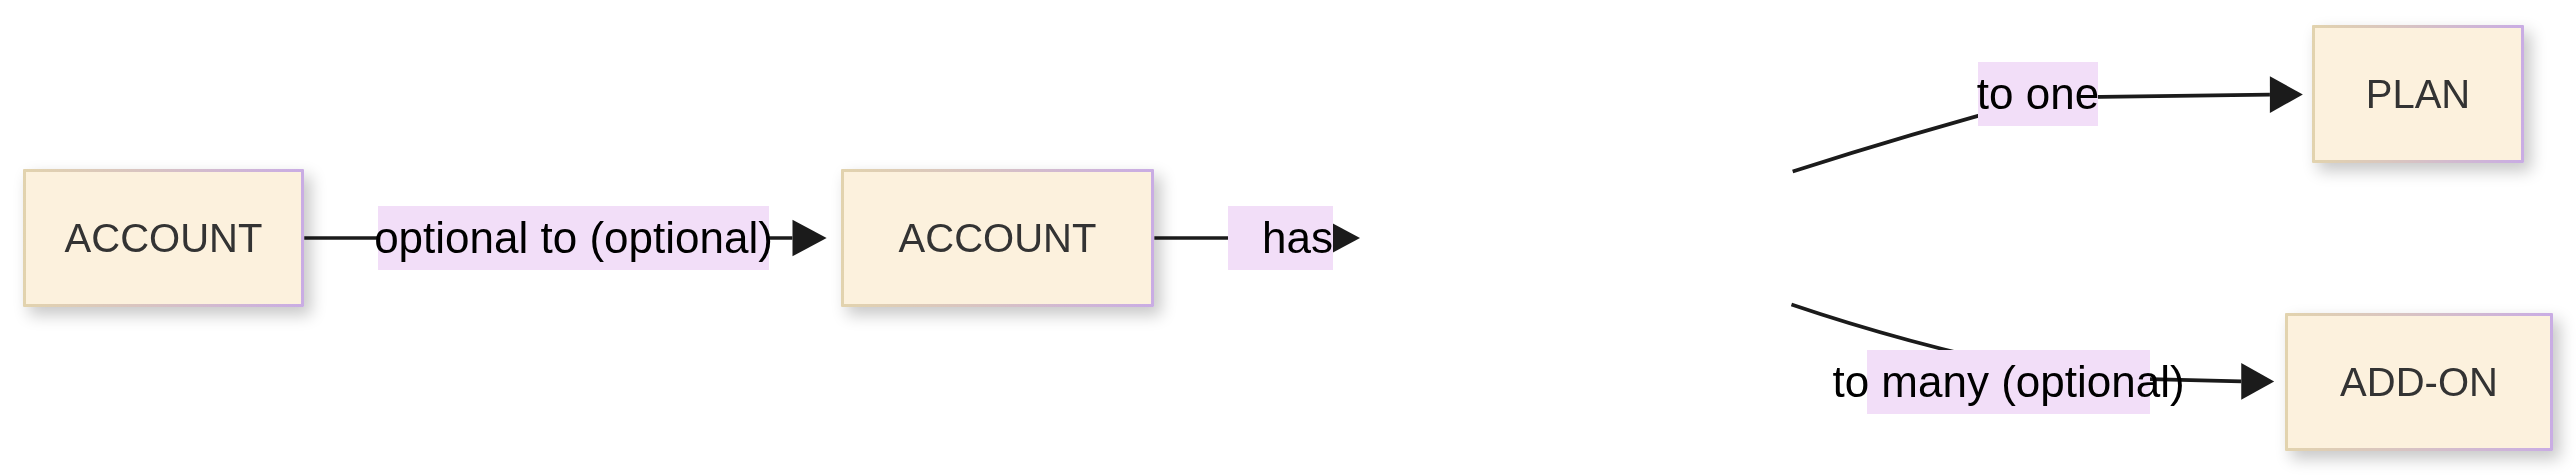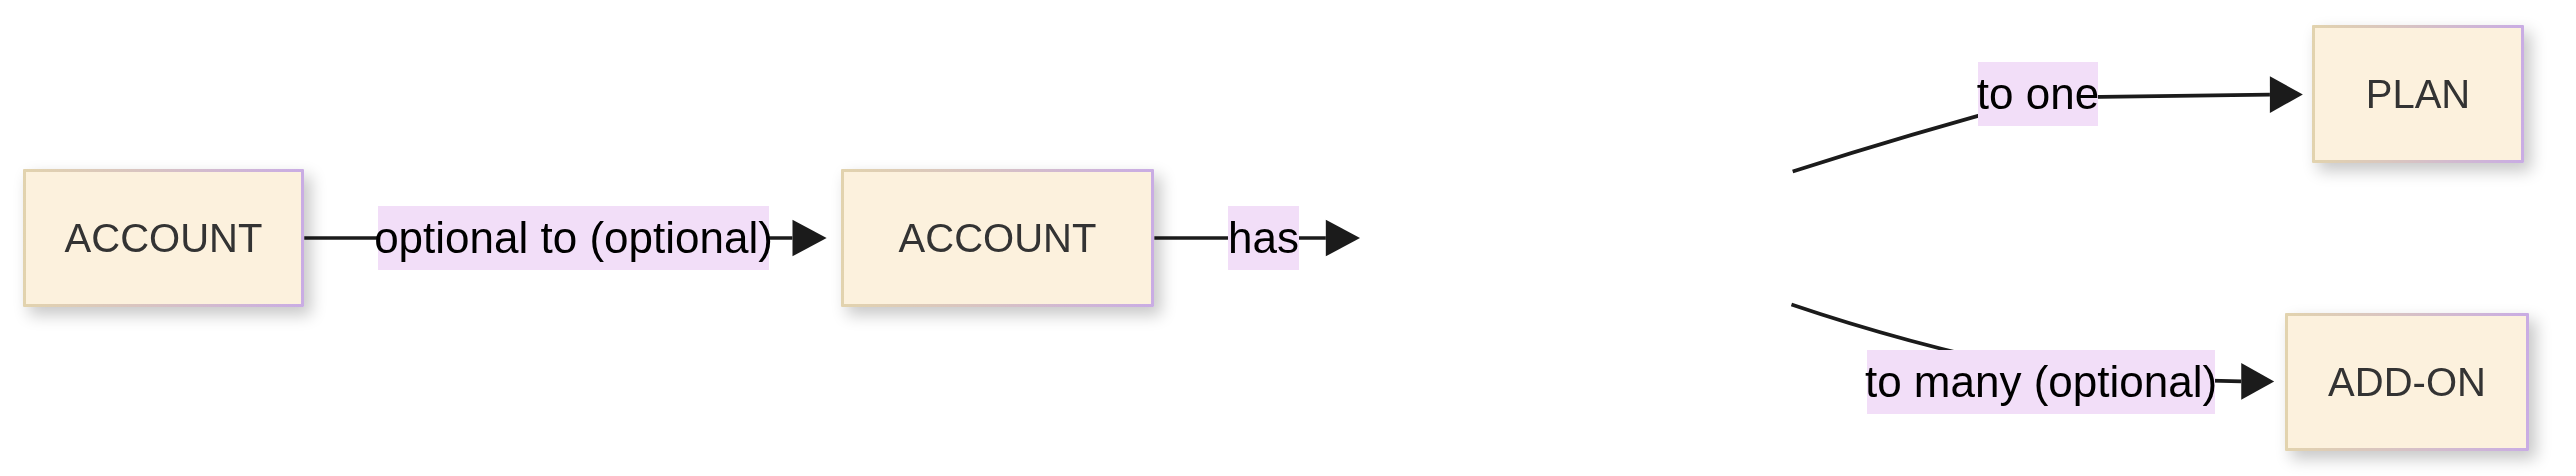--- a/index.html
+++ b/index.html
@@ -34,36 +34,36 @@
       linear-gradient(90deg, #E2D3AE 0%, #D8C3C2 45%, #C9ACE4 100%) border-box;
     box-shadow: 6.1px 7.3px 16px rgba(0, 0, 0, 0.22);
     color: #333333;
     font-size: 40px;
     white-space: nowrap;
   }
   .node-person       { left: 23px;   top: 169px; width: 281px; height: 138px; }
   .node-account      { left: 841px; top: 169px; width: 313px; height: 138px; }
   .node-subscription { left: 1372px; top: 169px; width: 421px; height: 138px; }
   .node-plan         { left: 2312px; top: 25px;  width: 212px; height: 138px; }
-  .node-addon        { left: 2285px; top: 313px; width: 244px; height: 138px; }
+  .node-addon        { left: 2285px; top: 313px; width: 268px; height: 138px; }
 
   .edge-label {
     position: absolute;
     display: flex;
     align-items: center;
     justify-content: center;
     background: #F2DEF8;
     color: #000000;
     font-size: 44px;
     white-space: nowrap;
   }
   .label-belongs { left: 378px;  top: 206px; width: 391px; height: 64px; }
-  .label-has     { left: 1228px; top: 206px; width: 71px; height: 64px; }
+  .label-has     { left: 1228px; top: 206px; width: 71px; height: 64px; padding-left: 34px; }
   .label-to-one  { left: 1978px; top: 62px; width: 120px; height: 64px; }
-  .label-to-many { left: 1867px; top: 350px; width: 348px; height: 64px; }
+  .label-to-many { left: 1867px; top: 350px; width: 283px; height: 64px; }
 
   .edge-line {
     stroke: #1B1B1B;
     stroke-width: 6;
     fill: none;
   }
   .edge-arrow {
     fill: #1B1B1B;
     stroke: none;
   }

